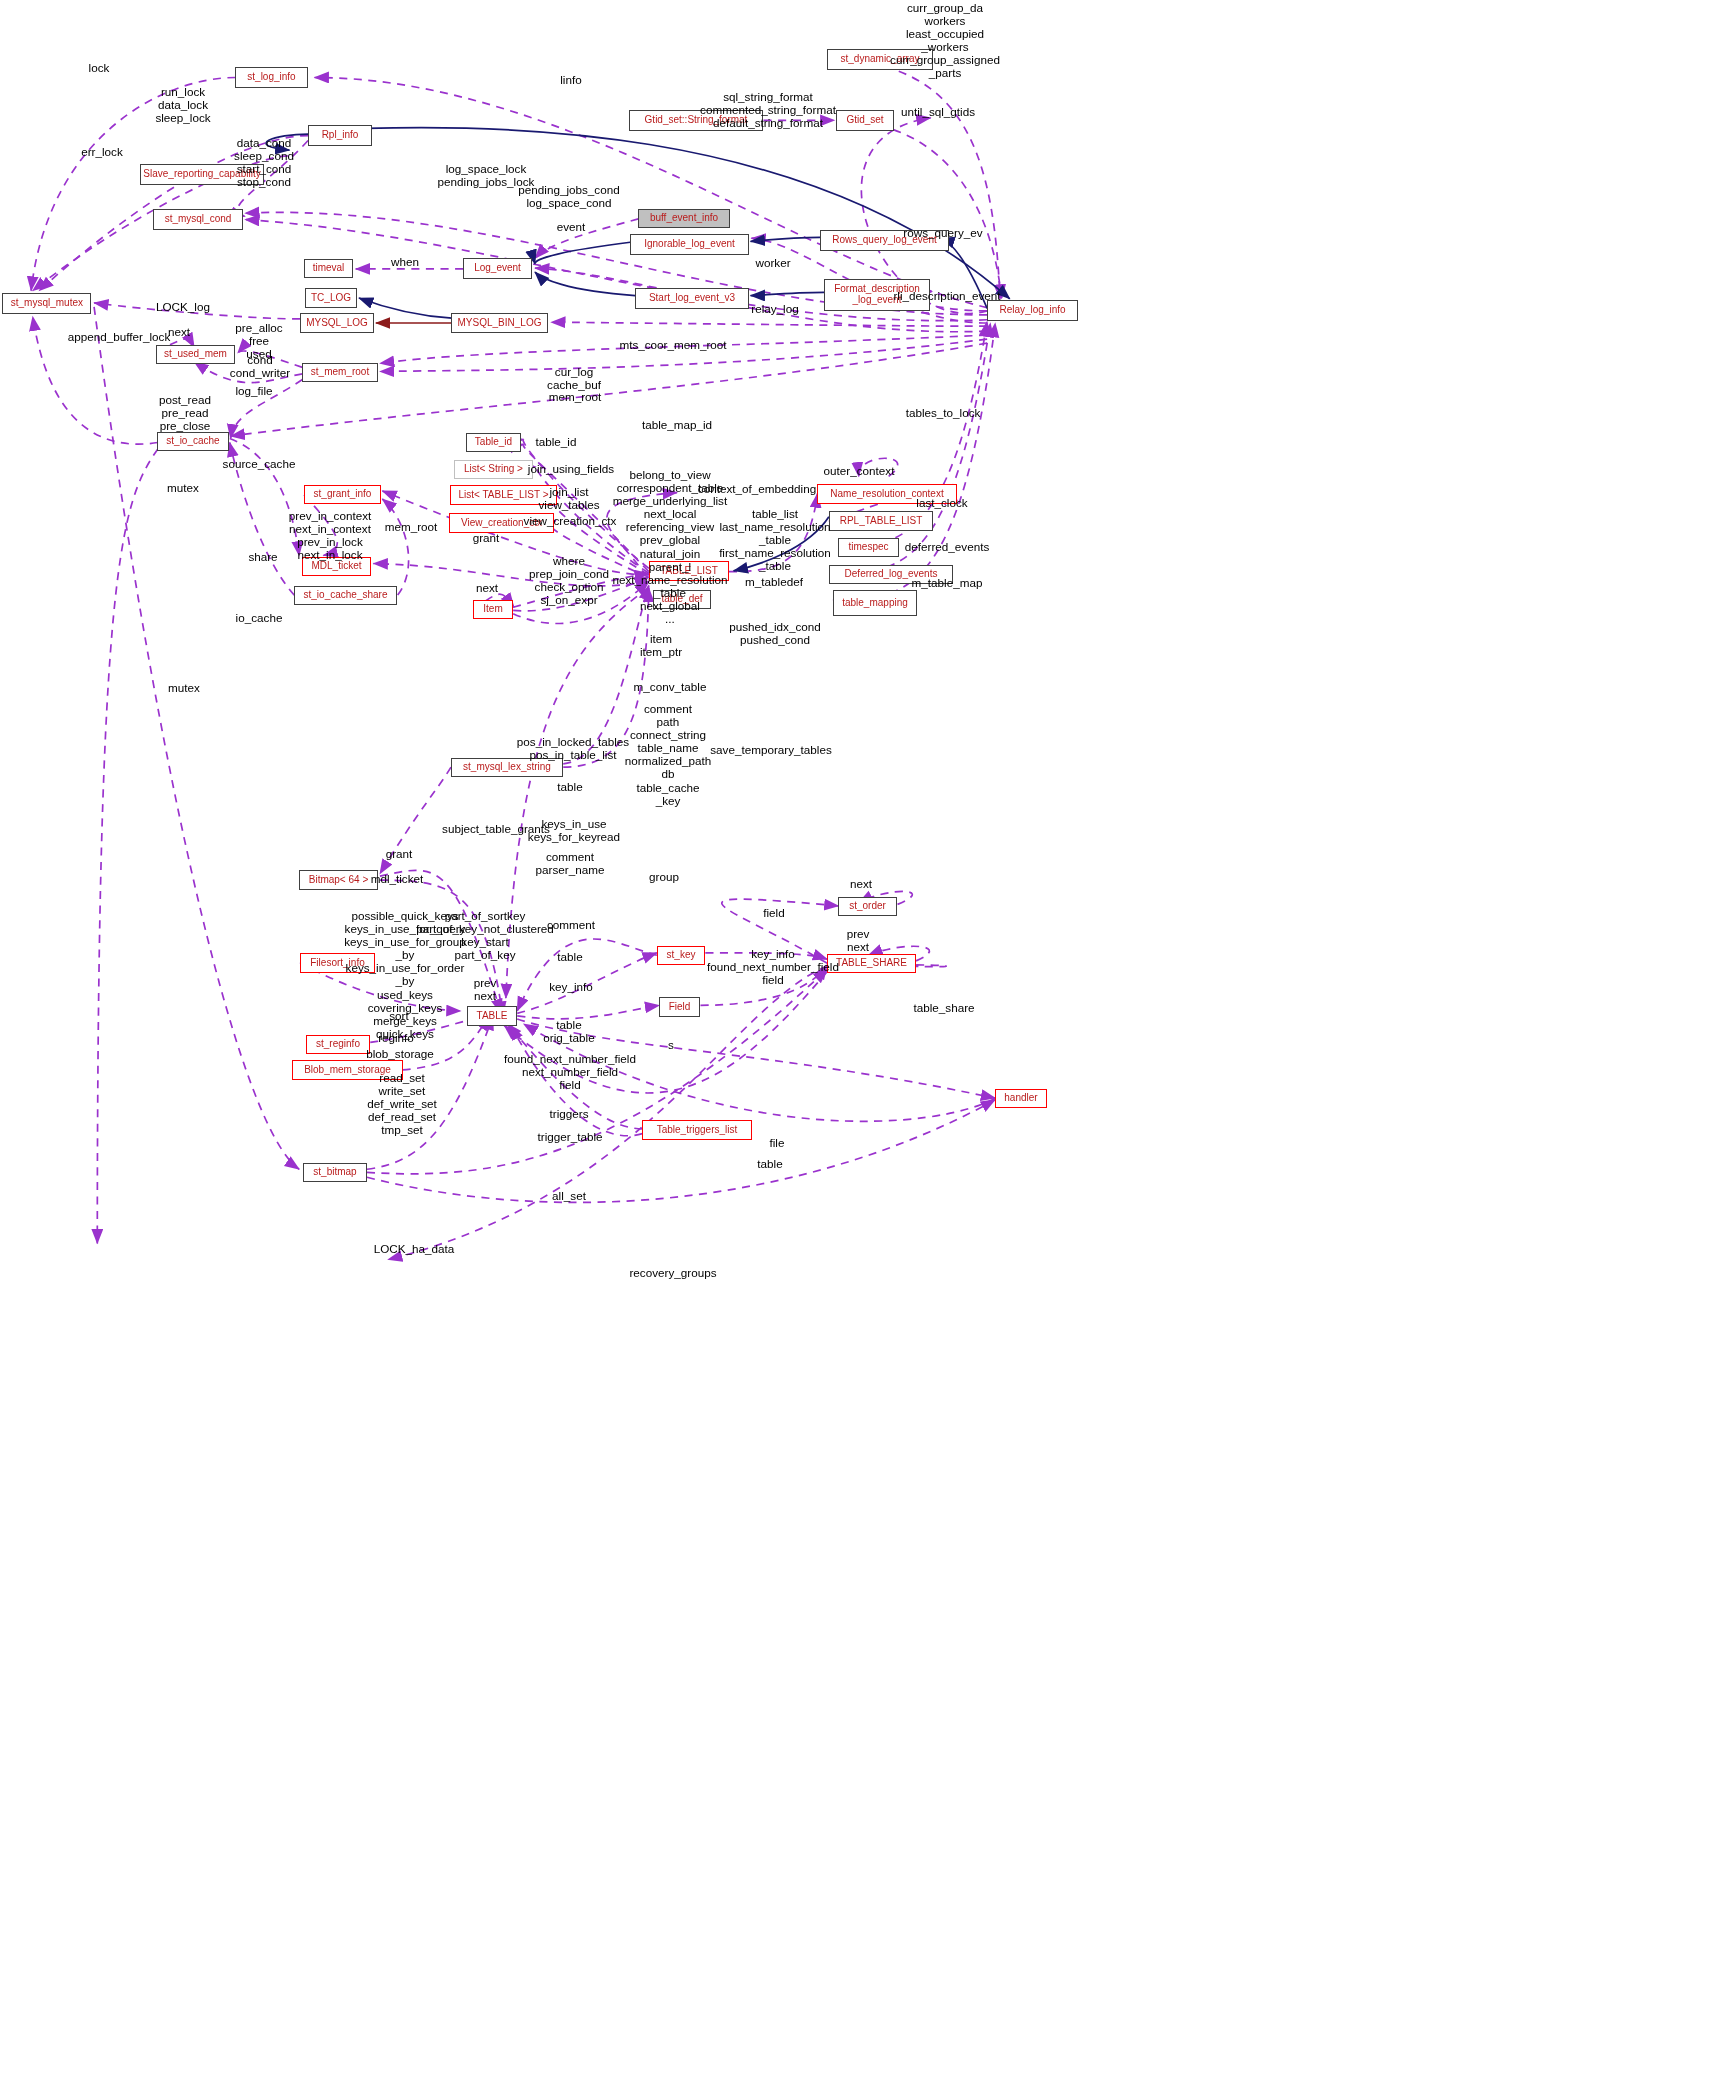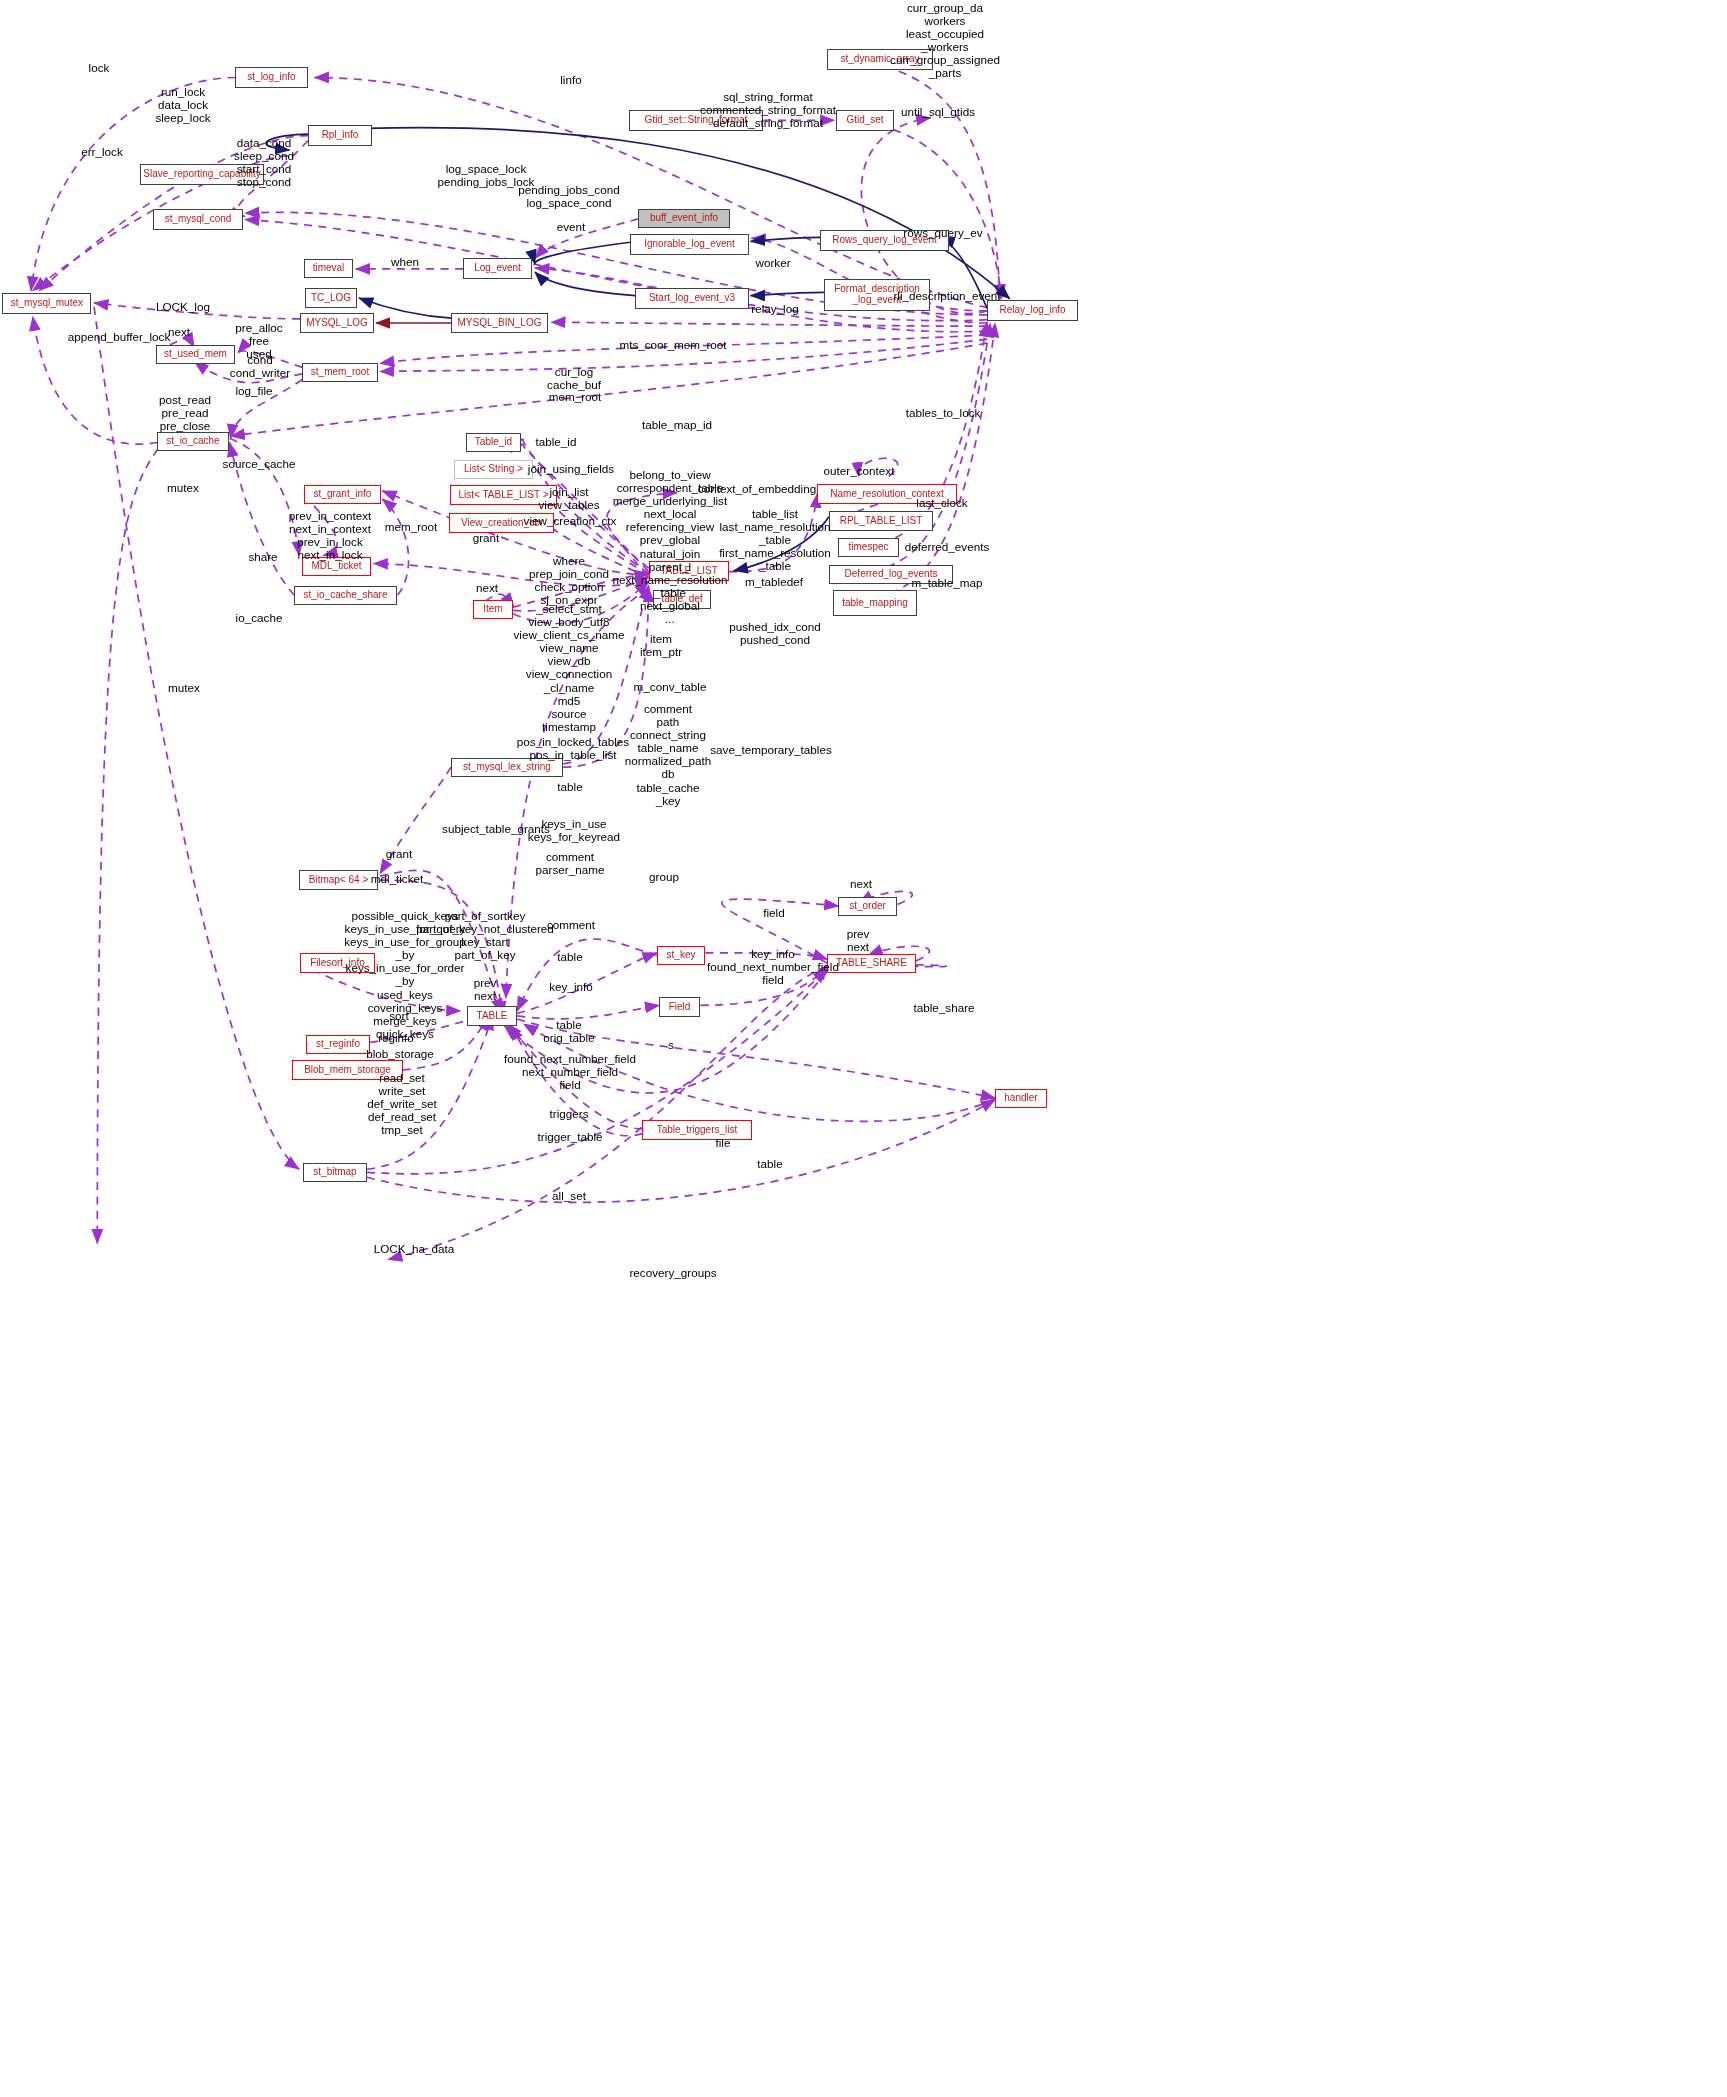--- a/index.html
+++ b/index.html
@@ -287,30 +287,20 @@
     <div class="elabel" style="left: 947px; top: 540px;">deferred_events</div>
     <div class="elabel" style="left: 411px; top: 520px;">mem_root</div>
     <div class="elabel" style="left: 486px; top: 531px;">grant</div>
     <div class="elabel" style="left: 569px; top: 554px;">where
 prep_join_cond
 check_option
 sj_on_expr</div>
     <div class="elabel" style="left: 774px; top: 575px;">m_tabledef</div>
     <div class="elabel" style="left: 947px; top: 576px;">m_table_map</div>
     <div class="elabel" style="left: 487px; top: 581px;">next</div>
-    <div class="elabel" style="left: 569px; top: 602px;">_select_stmt
-view_body_utf8
-view_client_cs_name
-view_name
-view_db
-view_connection
-_cl_name
-md5
-source
-timestamp</div>
     <div class="elabel" style="left: 775px; top: 620px;">pushed_idx_cond
 pushed_cond</div>
     <div class="elabel" style="left: 661px; top: 632px;">item
 item_ptr</div>
     <div class="elabel" style="left: 259px; top: 611px;">io_cache</div>
     <div class="elabel" style="left: 670px; top: 680px;">m_conv_table</div>
     <div class="elabel" style="left: 184px; top: 681px;">mutex</div>
     <div class="elabel" style="left: 668px; top: 702px;">comment
 path
 connect_string
@@ -367,19 +357,19 @@
     <div class="elabel" style="left: 570px; top: 1052px;">found_next_number_field
 next_number_field
 field</div>
     <div class="elabel" style="left: 402px; top: 1071px;">read_set
 write_set
 def_write_set
 def_read_set
 tmp_set</div>
     <div class="elabel" style="left: 569px; top: 1107px;">triggers</div>
     <div class="elabel" style="left: 570px; top: 1130px;">trigger_table</div>
-    <div class="elabel" style="left: 723px; top: 1136px;">file</div>
+    <div class="elabel" style="left: 777px; top: 1136px;">file</div>
     <div class="elabel" style="left: 770px; top: 1157px;">table</div>
     <div class="elabel" style="left: 569px; top: 1189px;">all_set</div>
     <div class="elabel" style="left: 414px; top: 1242px;">LOCK_ha_data</div>
     <div class="elabel" style="left: 673px; top: 1266px;">recovery_groups</div>
   </div>
 
 
 </body></html>

